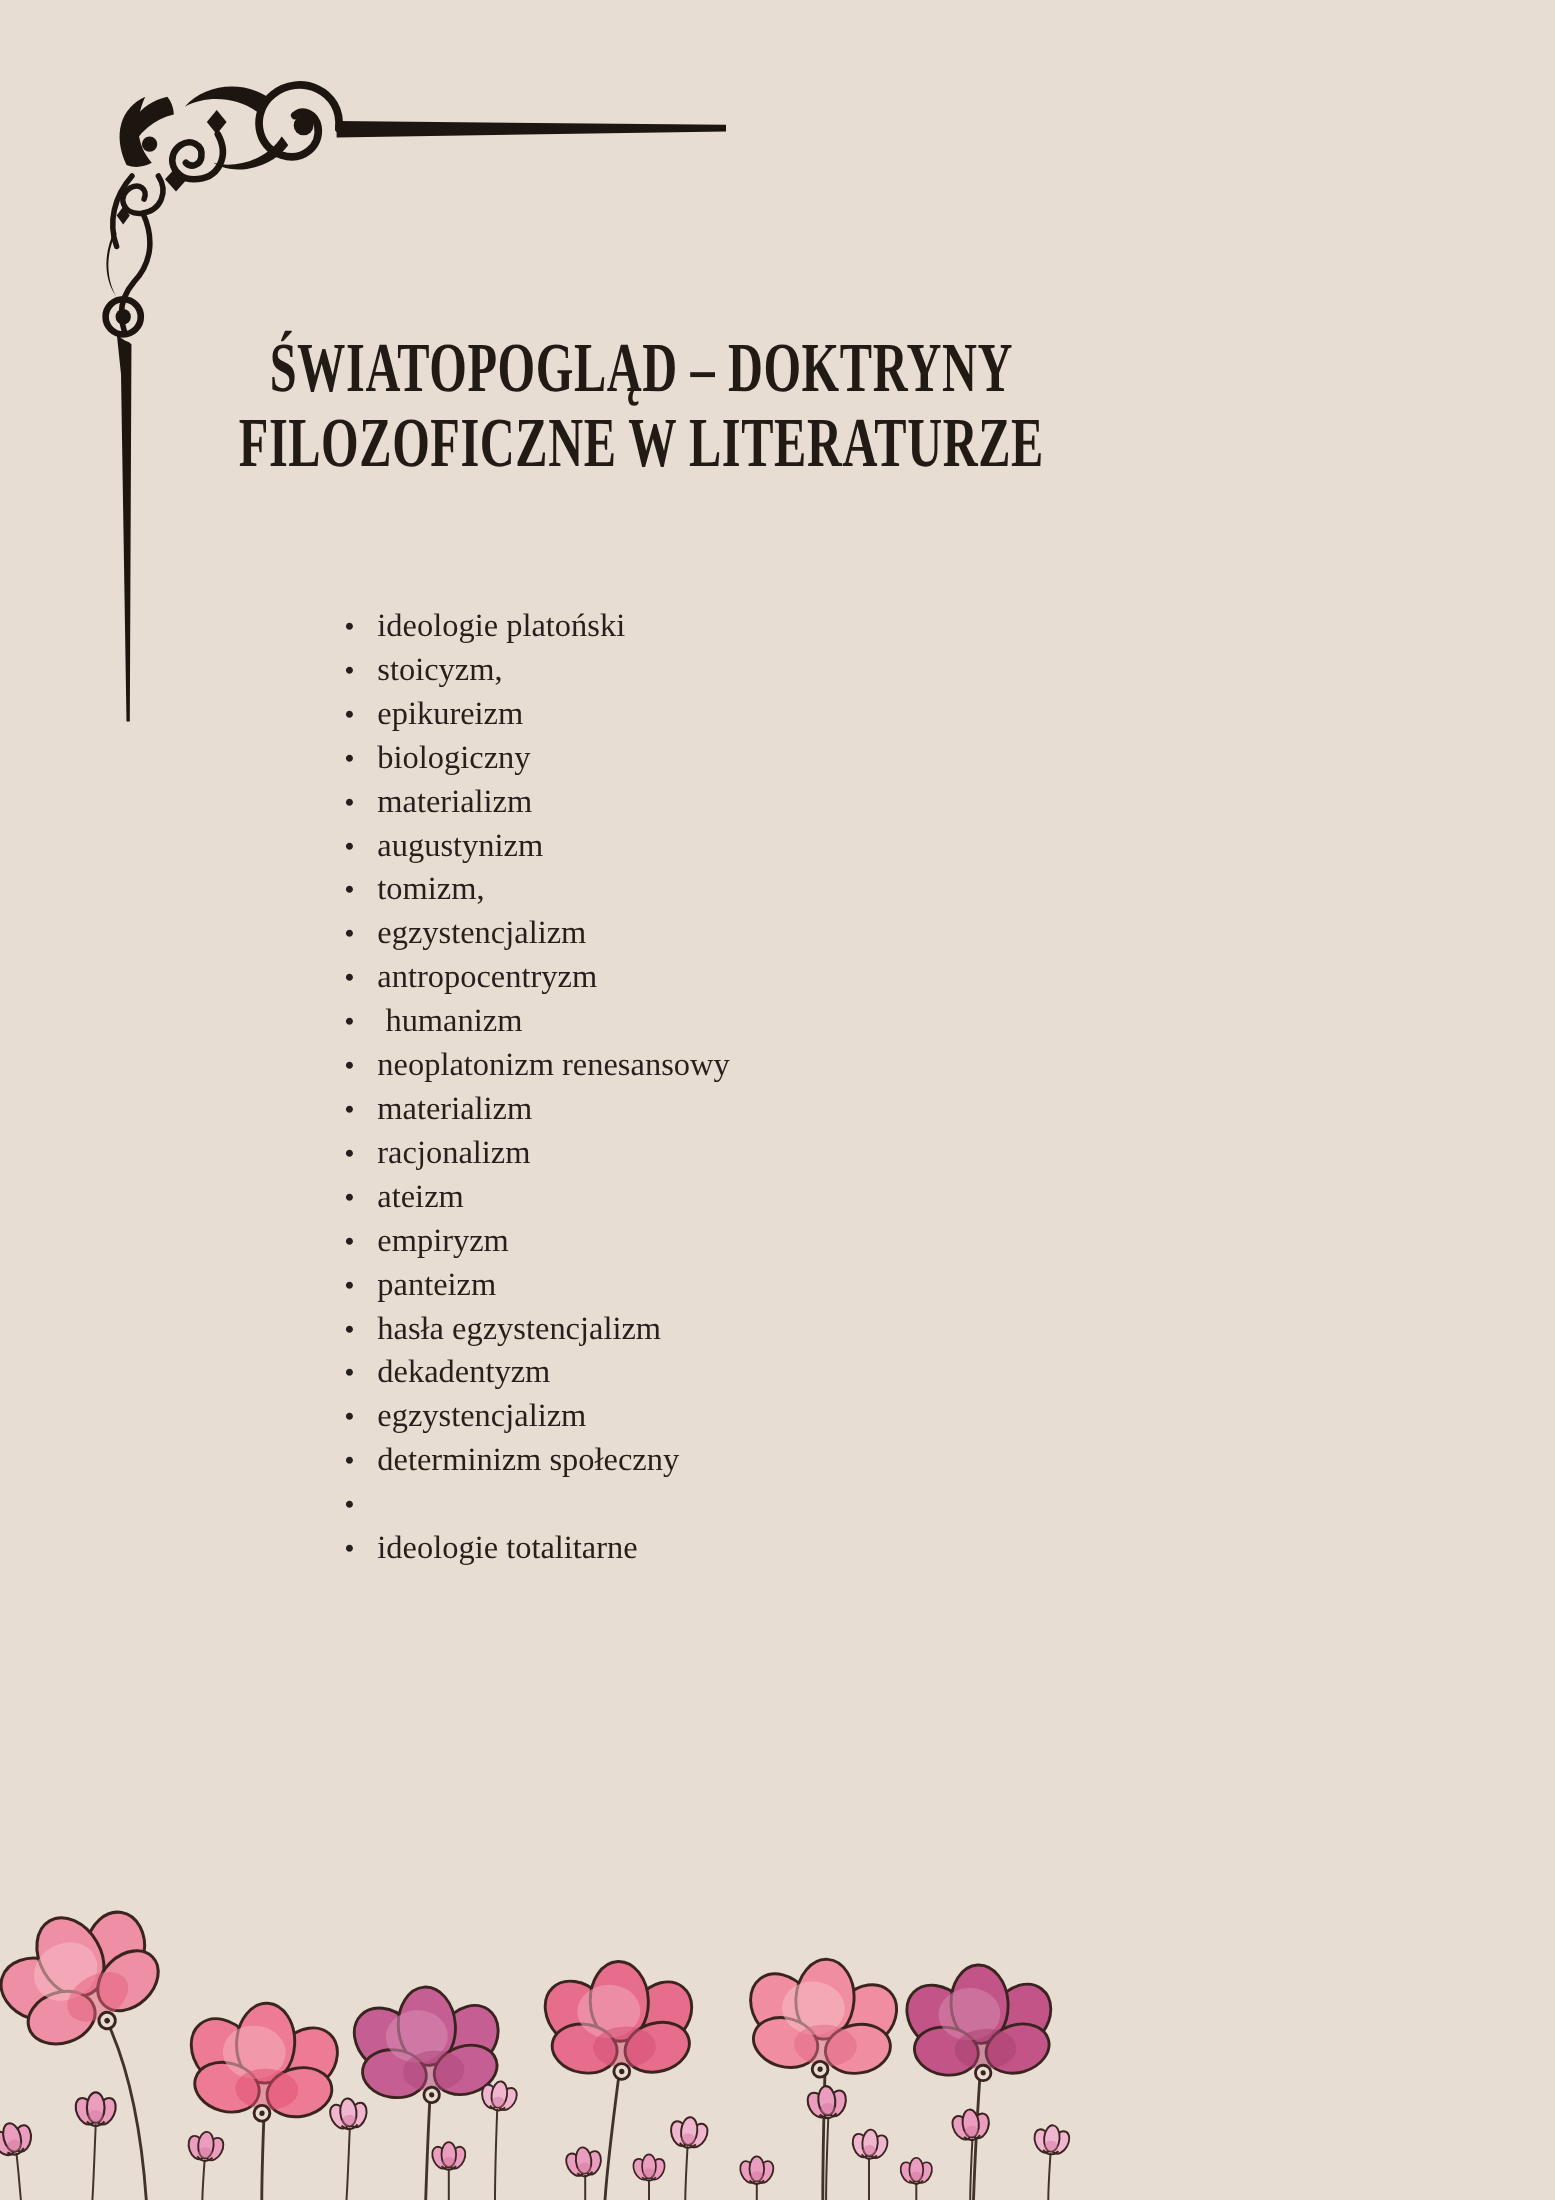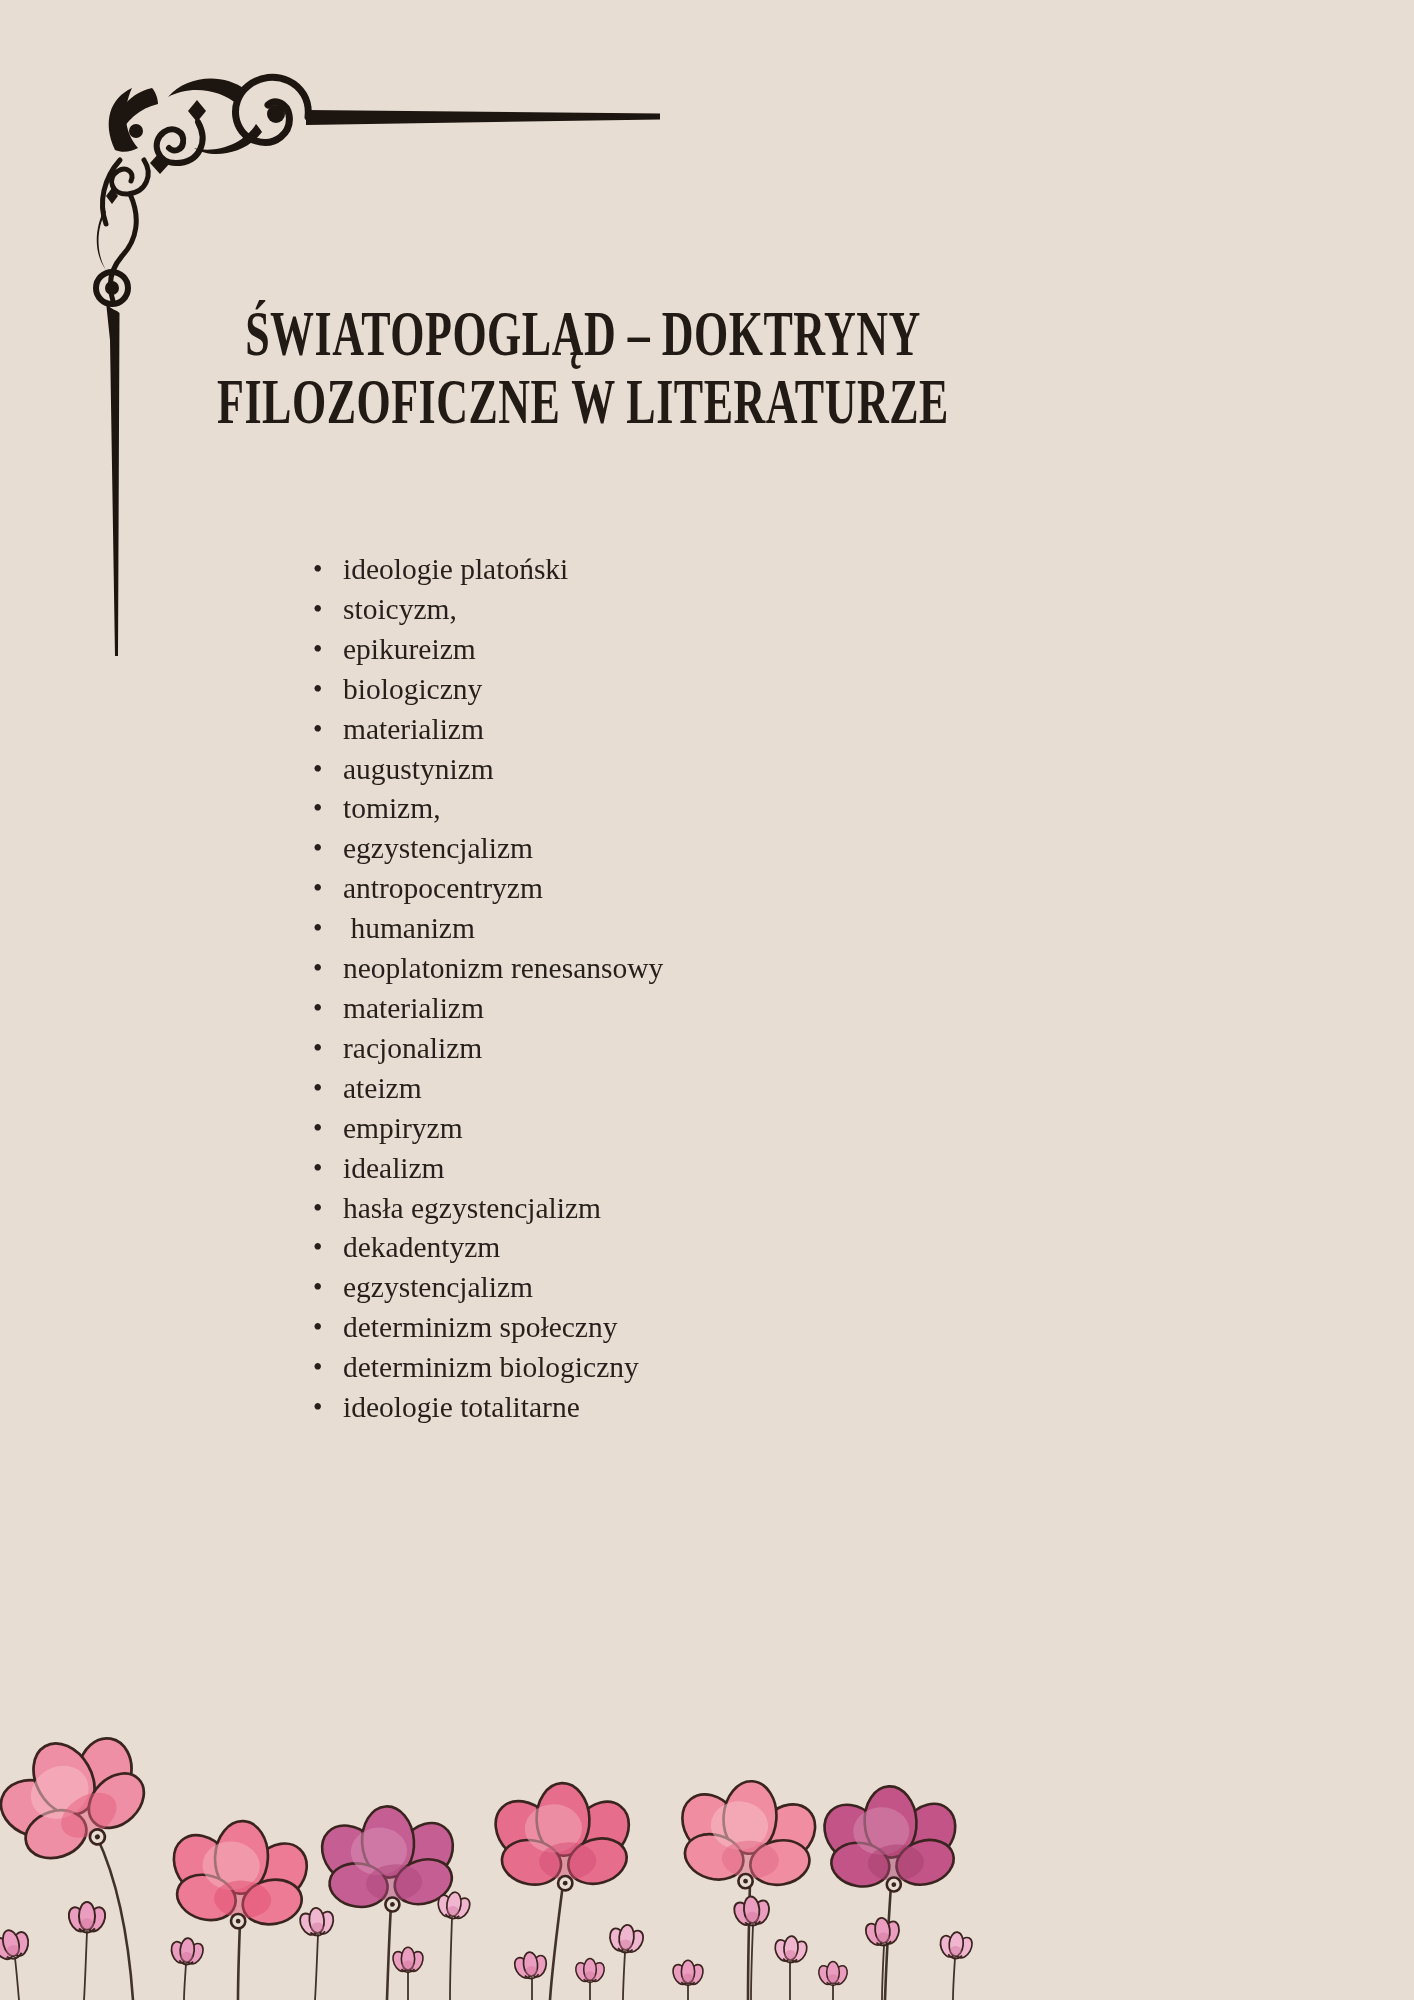--- a/index.html
+++ b/index.html
@@ -113,41 +113,40 @@
   <li>
       <span class="bullet">•</span>
       <span>ateizm</span>
     </li>
   <li>
       <span class="bullet">•</span>
       <span>empiryzm</span>
     </li>
   <li>
       <span class="bullet">•</span>
-      <span>idealizm</span>
+      <span>panteizm</span>
     </li>
   <li>
       <span class="bullet">•</span>
       <span>hasła egzystencjalizm</span>
     </li>
   <li>
       <span class="bullet">•</span>
       <span>dekadentyzm</span>
     </li>
   <li>
       <span class="bullet">•</span>
       <span>egzystencjalizm</span>
     </li>
   <li>
       <span class="bullet">•</span>
       <span>determinizm społeczny</span>
     </li>
   <li>
       <span class="bullet">•</span>
-      <span>determinizm biologiczny</span>
     </li>
   <li>
       <span class="bullet">•</span>
       <span>ideologie totalitarne</span>
     </li>
 </ul>
 
 <svg class="flowers" width="1414" height="400" viewBox="0 0 1414 400" aria-hidden="true">
   <defs>
     <g id="bigflower">

